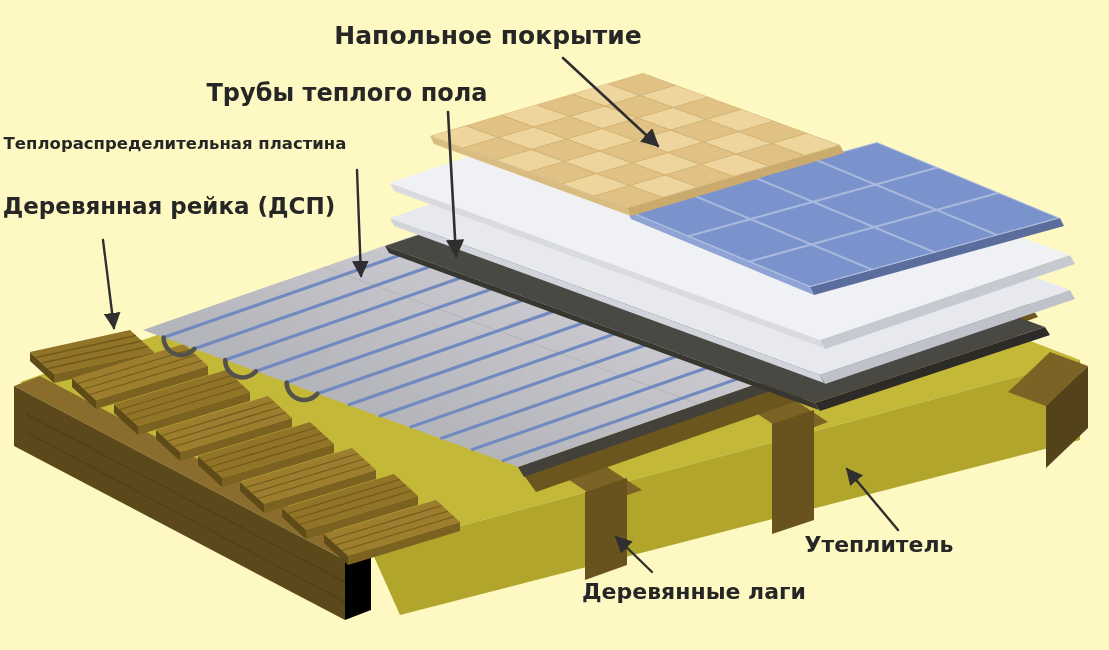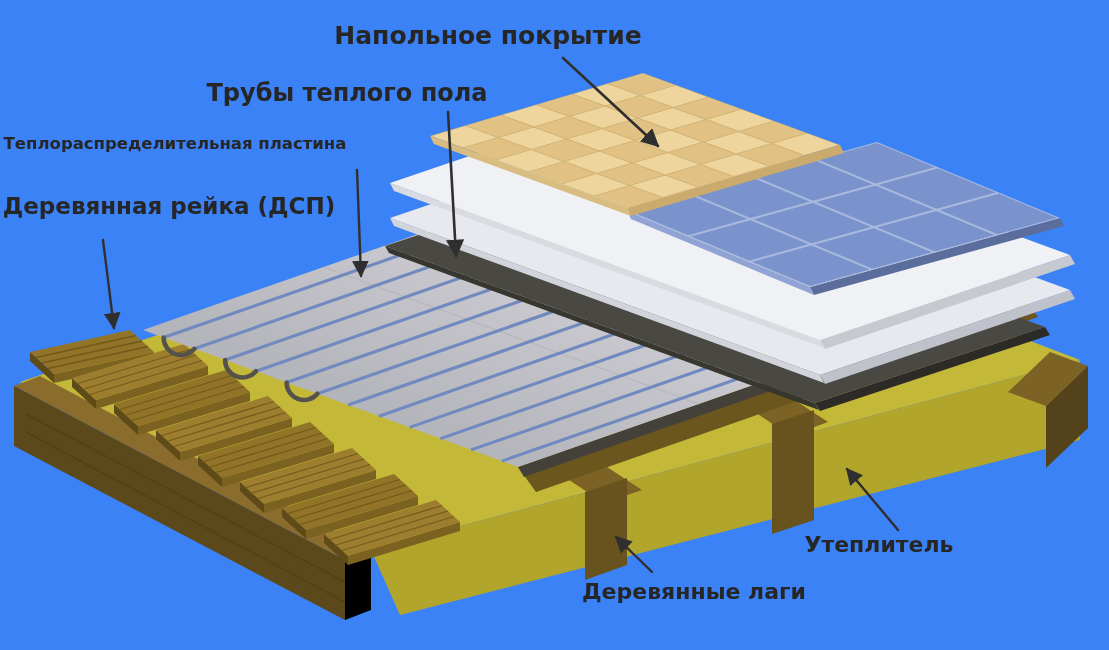--- a/index.html
+++ b/index.html
@@ -1,16 +1,16 @@
 <!DOCTYPE html>
 <html><head>
 <meta charset="utf-8">
 <style>
   html,body{margin:0;padding:0;background:#ffffff;}
-  .stage{position:relative;width:1109px;height:650px;background:#3b82f6;overflow:hidden;
+  .stage{position:relative;width:1109px;height:650px;background:#fef9c3;overflow:hidden;
          font-family:"DejaVu Sans", sans-serif;}
   svg{display:block;}
   .lbl{font-family:"DejaVu Sans", sans-serif;font-weight:bold;fill:#262626;}
 </style>
 </head>
 <body>
 
 <div class="stage">
 <svg width="1109" height="650" viewBox="0 0 1109 650">
   <defs>

